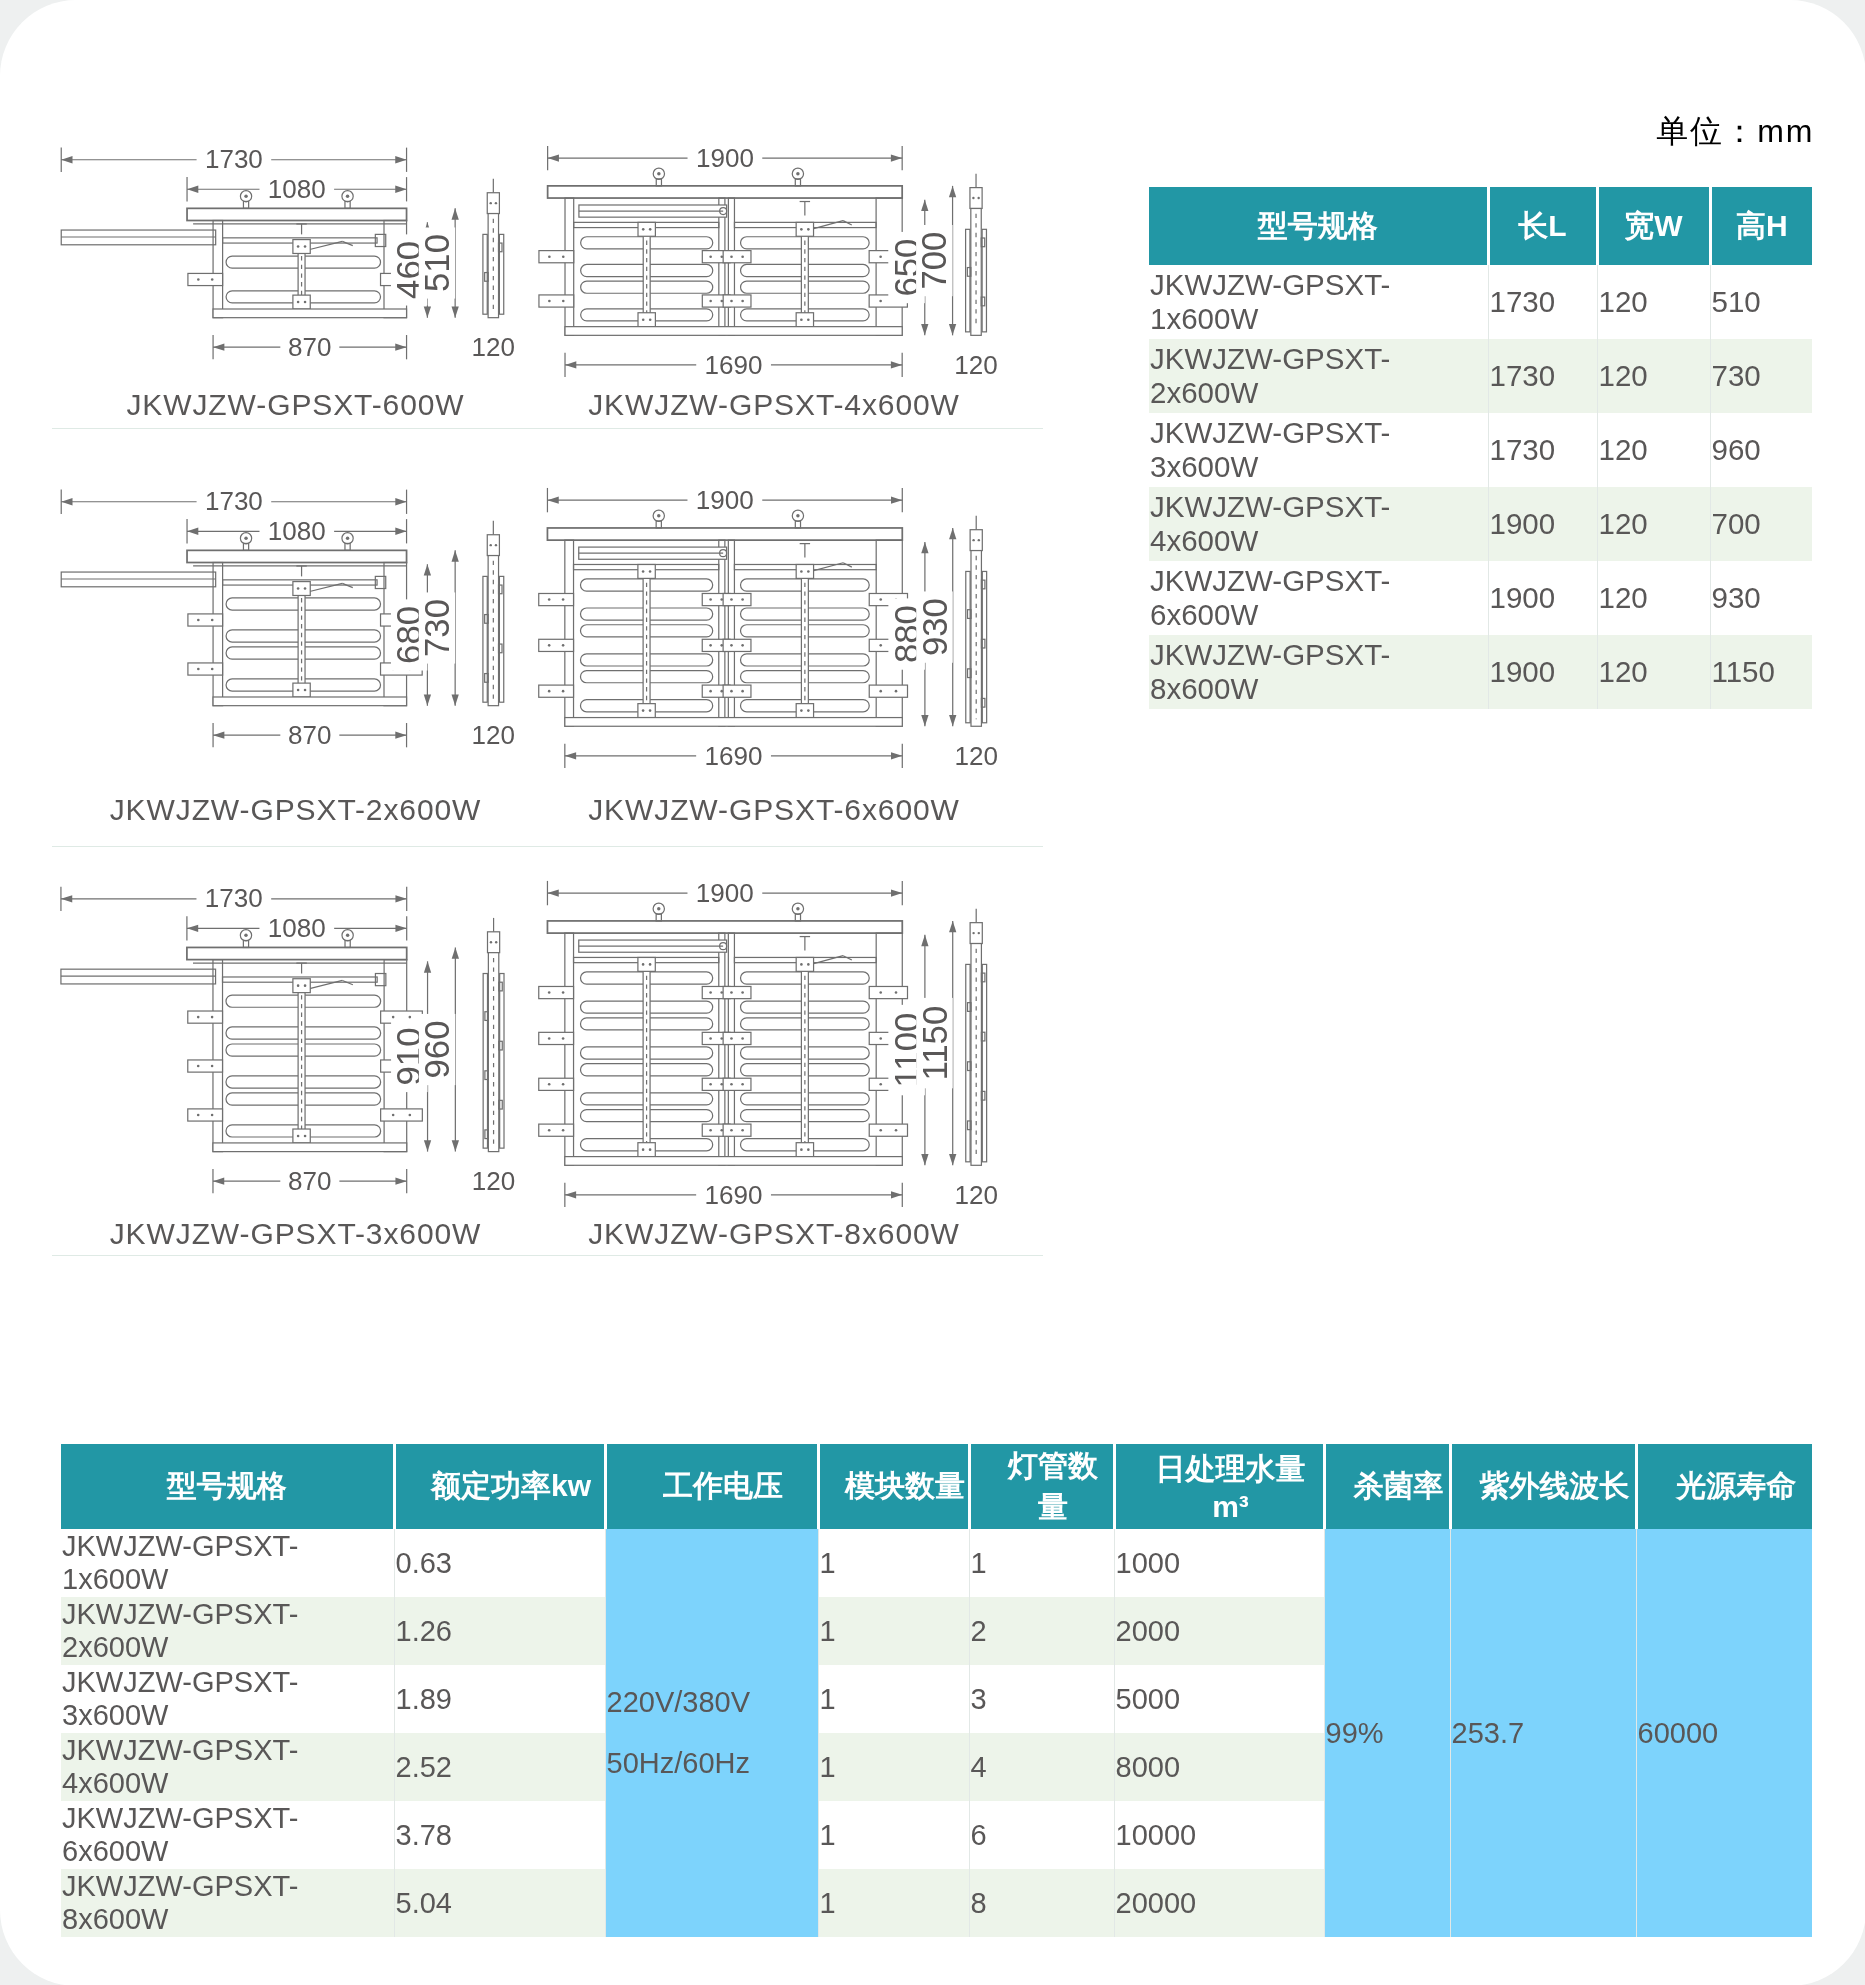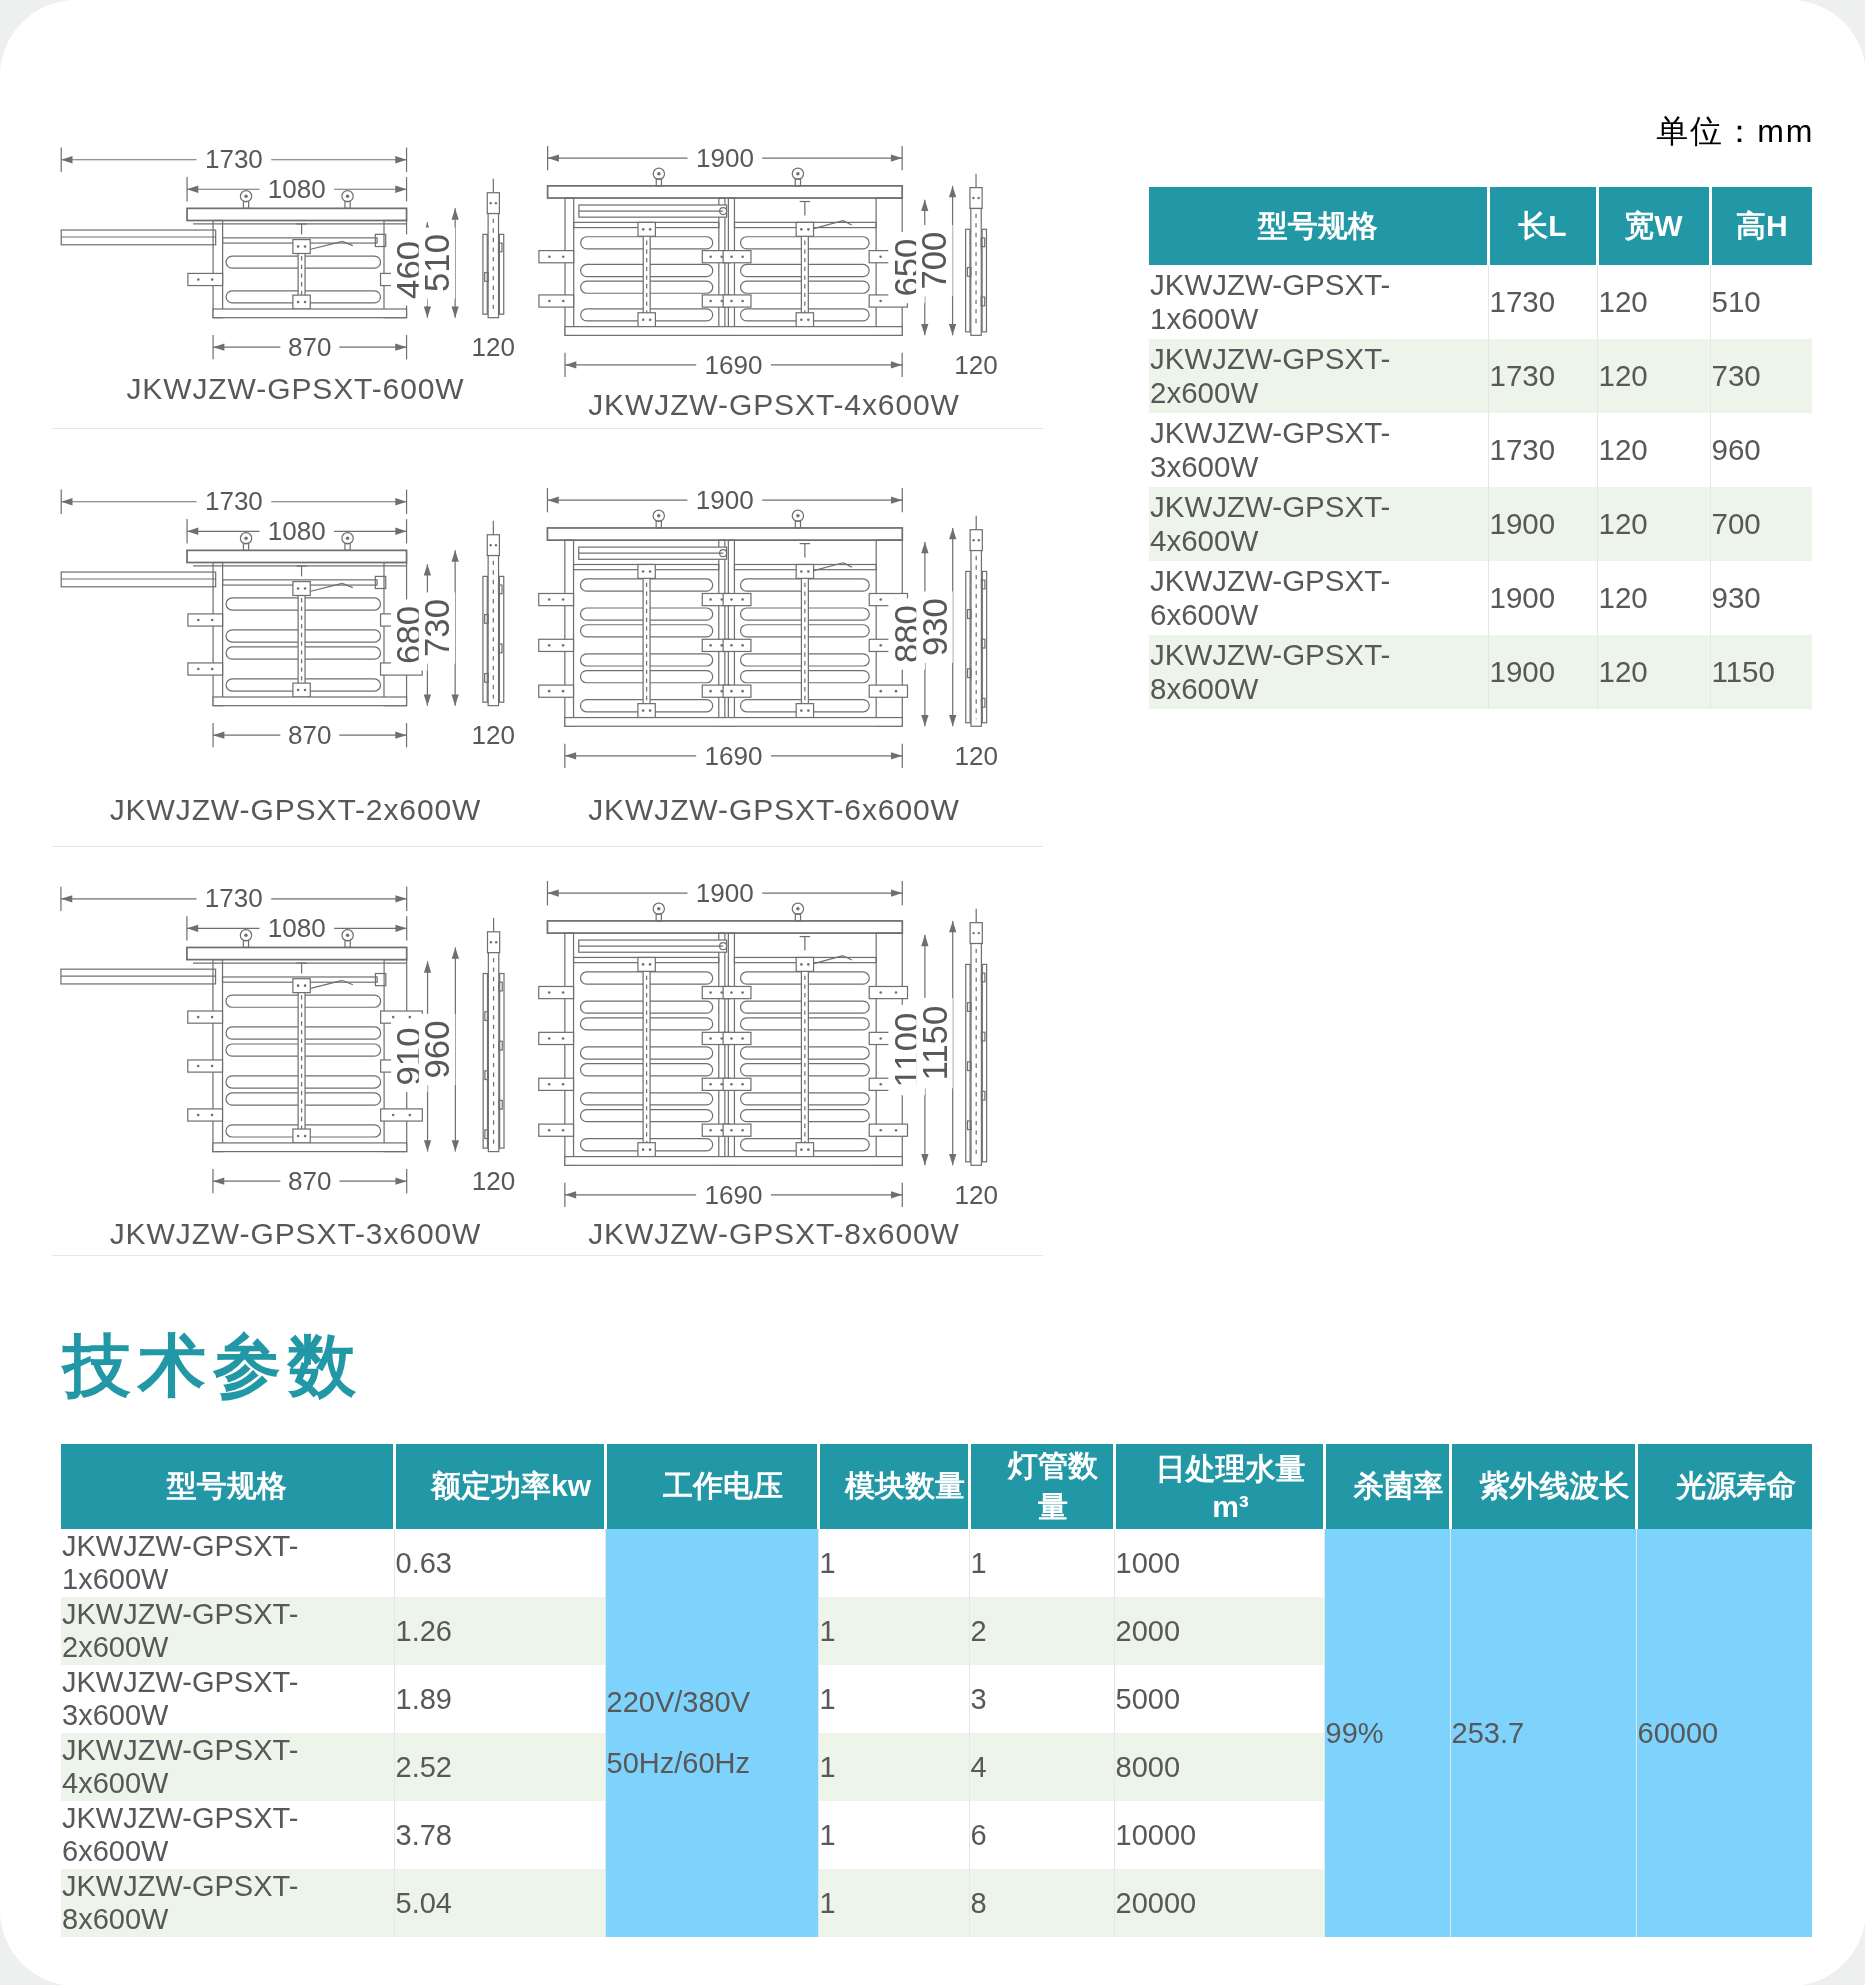--- a/index.html
+++ b/index.html
@@ -732,21 +732,21 @@
           <rect x="495" y="292" width="4" height="10" fill="none" stroke="#6f6f6f" stroke-width="1.4"></rect>
           <line x1="483" y1="363" x2="483" y2="391" stroke="#6f6f6f" stroke-width="1.4"></line>
           <line x1="527" y1="363" x2="527" y2="391" stroke="#6f6f6f" stroke-width="1.4"></line>
           <line x1="483" y1="377" x2="527" y2="377" stroke="#6f6f6f" stroke-width="1.4"></line>
           <path d="M483 377 l13 -4.2 l0 8.4 z" fill="#6f6f6f"></path>
           <path d="M527 377 l-13 -4.2 l0 8.4 z" fill="#6f6f6f"></path>
           <rect x="471" y="360" width="68" height="34" fill="#ffffff"></rect>
           <text x="505" y="387" text-anchor="middle" font-size="30" fill="#595757">120</text>
         </svg></div>
 
-    <div class="caption" style="left:52px;top:372px;width:487px">JKWJZW-GPSXT-600W</div>
+    <div class="caption" style="left:52px;top:388px;width:487px">JKWJZW-GPSXT-600W</div>
     <div class="caption" style="left:537px;top:388px;width:474px">JKWJZW-GPSXT-4x600W</div>
     <div class="caption" style="left:52px;top:793px;width:487px">JKWJZW-GPSXT-2x600W</div>
     <div class="caption" style="left:537px;top:793px;width:474px">JKWJZW-GPSXT-6x600W</div>
     <div class="caption" style="left:52px;top:1217px;width:487px">JKWJZW-GPSXT-3x600W</div>
     <div class="caption" style="left:537px;top:1217px;width:474px">JKWJZW-GPSXT-8x600W</div>
 
     <div class="divider" style="top:428px"></div>
     <div class="divider" style="top:846px"></div>
     <div class="divider" style="top:1255px"></div>
 
@@ -798,21 +798,20 @@
           </tr>
           <tr>
             <td>JKWJZW-GPSXT-8x600W</td>
             <td>1900</td>
             <td>120</td>
             <td>1150</td>
           </tr>
         </tbody>
     </table>
 
-    <h2 class="section-title">技术参数</h2>
 
     <table class="tech-table" id="tech-table">
       <colgroup>
         <col style="width:333px">
           <col style="width:211px">
           <col style="width:213px">
           <col style="width:151px">
         <col style="width:145px">
           <col style="width:210px">
           <col style="width:126px">

